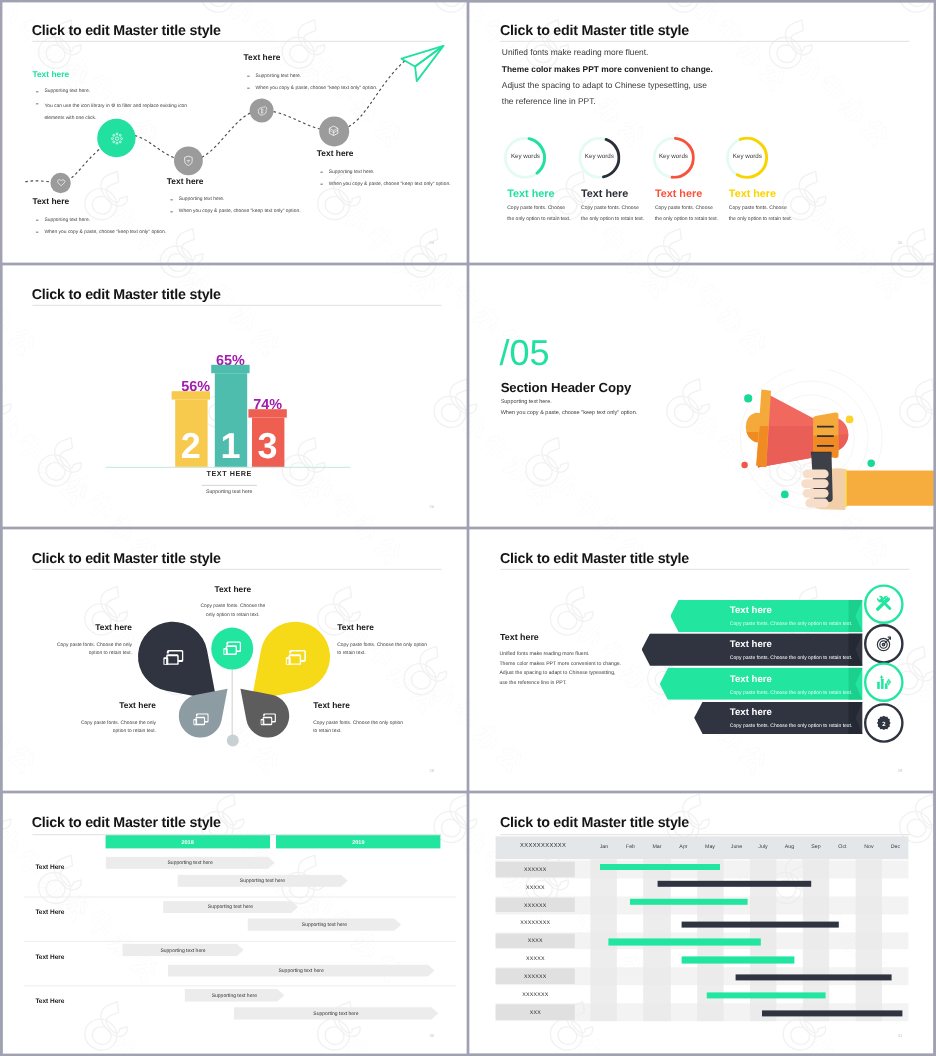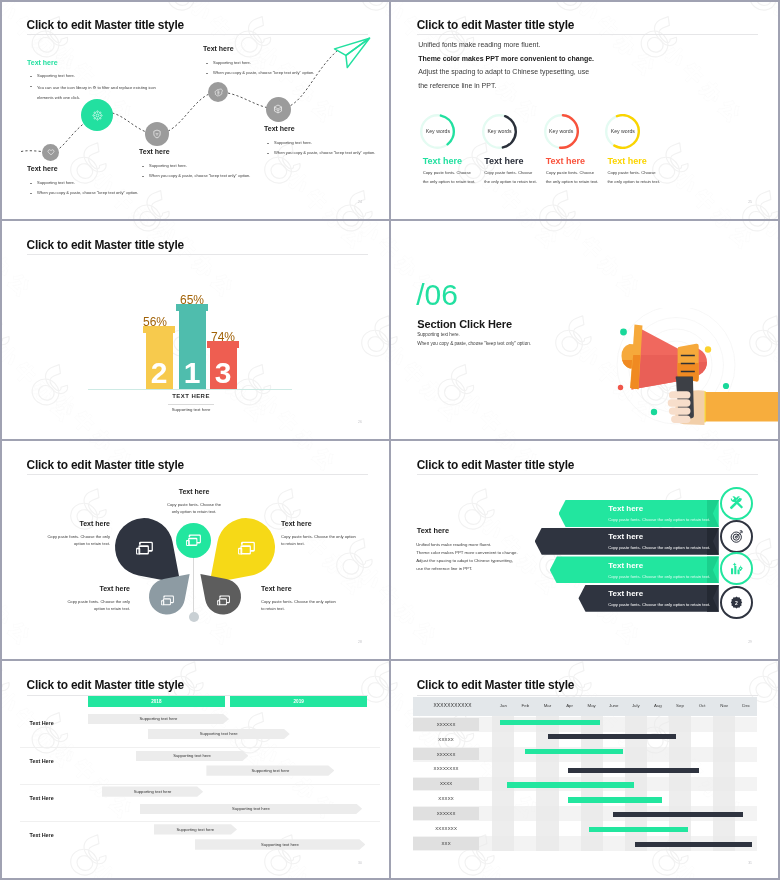--- a/index.html
+++ b/index.html
@@ -23,21 +23,21 @@
   .bold{font-weight:bold;color:#1a1a1a;}
   .ring{position:absolute;width:35px;height:35px;display:flex;align-items:center;justify-content:center;}
   .ring svg{position:absolute;left:0;top:0;}
   .ringlbl{position:relative;font-size:5.2px;color:#3a3a3a;}
   .rh{font-size:9px;font-weight:bold;}
   .rb{font-size:4.2px;color:#3c3c3c;}
   .base3{position:absolute;left:88px;top:168.5px;width:204px;height:1.2px;background:#cdeae4;}
   .barcap{position:absolute;}
   .barbody{position:absolute;display:flex;align-items:flex-end;justify-content:center;}
   .rank{color:#fff;font-size:30px;font-weight:bold;line-height:0.92;padding-bottom:3px;font-family:"Liberation Sans",sans-serif;}
-  .pct3{font-size:12px;font-weight:normal;color:#a16207;}
+  .pct3{font-size:12px;font-weight:bold;color:#a21caf;}
   .cap3{font-size:6px;font-weight:bold;color:#2b2b2b;letter-spacing:0.45px;}
   .caprule{position:absolute;left:168px;top:184px;width:46px;height:0.9px;background:#dadada;}
   .sub3{font-size:4.3px;color:#3c3c3c;}
   .sec4{font-size:30px;font-weight:300;color:#22e0a0;letter-spacing:0px;line-height:1;}
   .sech4{font-size:11px;font-weight:bold;color:#171717;letter-spacing:-0.1px;}
   .sl4{font-size:4.6px;color:#3c3c3c;}
   .mega{position:absolute;left:225.8px;top:87.8px;}
   .petal{position:absolute;display:flex;align-items:center;justify-content:center;}
   .stem5{position:absolute;left:193px;top:98px;width:1.2px;height:78px;background:#d8d8d8;}
   .stemball5{position:absolute;left:188.5px;top:172px;width:10px;height:10px;border-radius:50%;background:#c9d0d4;}
@@ -405,21 +405,21 @@
 
   <div class="pgno" style="left:358px;top:200px">25</div>
 </div>
 
 <div class="slide s3" style="left:0;top:220.2px">
   <div class="stitle">Click to edit Master title style</div>
   <div class="srule" style="top:34px;width:341px"></div>
 
   <div class="base3"></div>
 
-  <div class="tx pct3" style="left:143px;top:95px;width:32px;text-align:left">56%</div>
+  <div class="tx pct3" style="left:143px;top:95px;width:32px;text-align:right">56%</div>
   <div class="barcap" style="left:143px;top:106px;width:32px;height:7px;background:#f7ca4d"></div>
   <div class="barbody" style="left:145.5px;top:113px;width:27px;height:56px;background:#f7ca4d">
     <span class="rank">2</span>
   </div>
 
   <div class="tx pct3" style="left:176px;top:73px;width:32px;text-align:center">65%</div>
   <div class="barcap" style="left:176px;top:84px;width:32px;height:7px;background:#4fbdad"></div>
   <div class="barbody" style="left:178.5px;top:91px;width:27px;height:78px;background:#4fbdad">
     <span class="rank">1</span>
   </div>
@@ -431,22 +431,22 @@
   </div>
 
   <div class="tx cap3" style="left:143px;top:173px;width:96px;text-align:center">TEXT HERE</div>
   <div class="caprule"></div>
   <div class="tx sub3" style="left:143px;top:187px;width:96px;text-align:center">Supporting text here</div>
 
   <div class="pgno" style="left:358px;top:200px">26</div>
 </div>
 
 <div class="slide s4" style="left:390.2px;top:220.2px">
-  <div class="tx sec4" style="left:26px;top:60px">/06</div>
-  <div class="tx sech4" style="left:27px;top:98px">Section Click Here</div>
+  <div class="tx sec4" style="left:26px;top:60px">/05</div>
+  <div class="tx sech4" style="left:27px;top:98px">Section Header Copy</div>
   <div class="tx sl4" style="left:27px;top:112px">Supporting text here.</div>
   <div class="tx sl4" style="left:27px;top:121px">When you copy &amp; paste, choose "keep text only" option.</div>
 
   <svg class="mega" width="164" height="125" viewBox="0 0 164 125">
     <g fill="none" stroke="#f3f3f3" stroke-width="0.7">
       <circle cx="60" cy="57" r="59"></circle>
       <circle cx="60" cy="57" r="47.5"></circle>
       <circle cx="60" cy="57" r="36"></circle>
       <circle cx="60" cy="57" r="24"></circle>
     </g>

